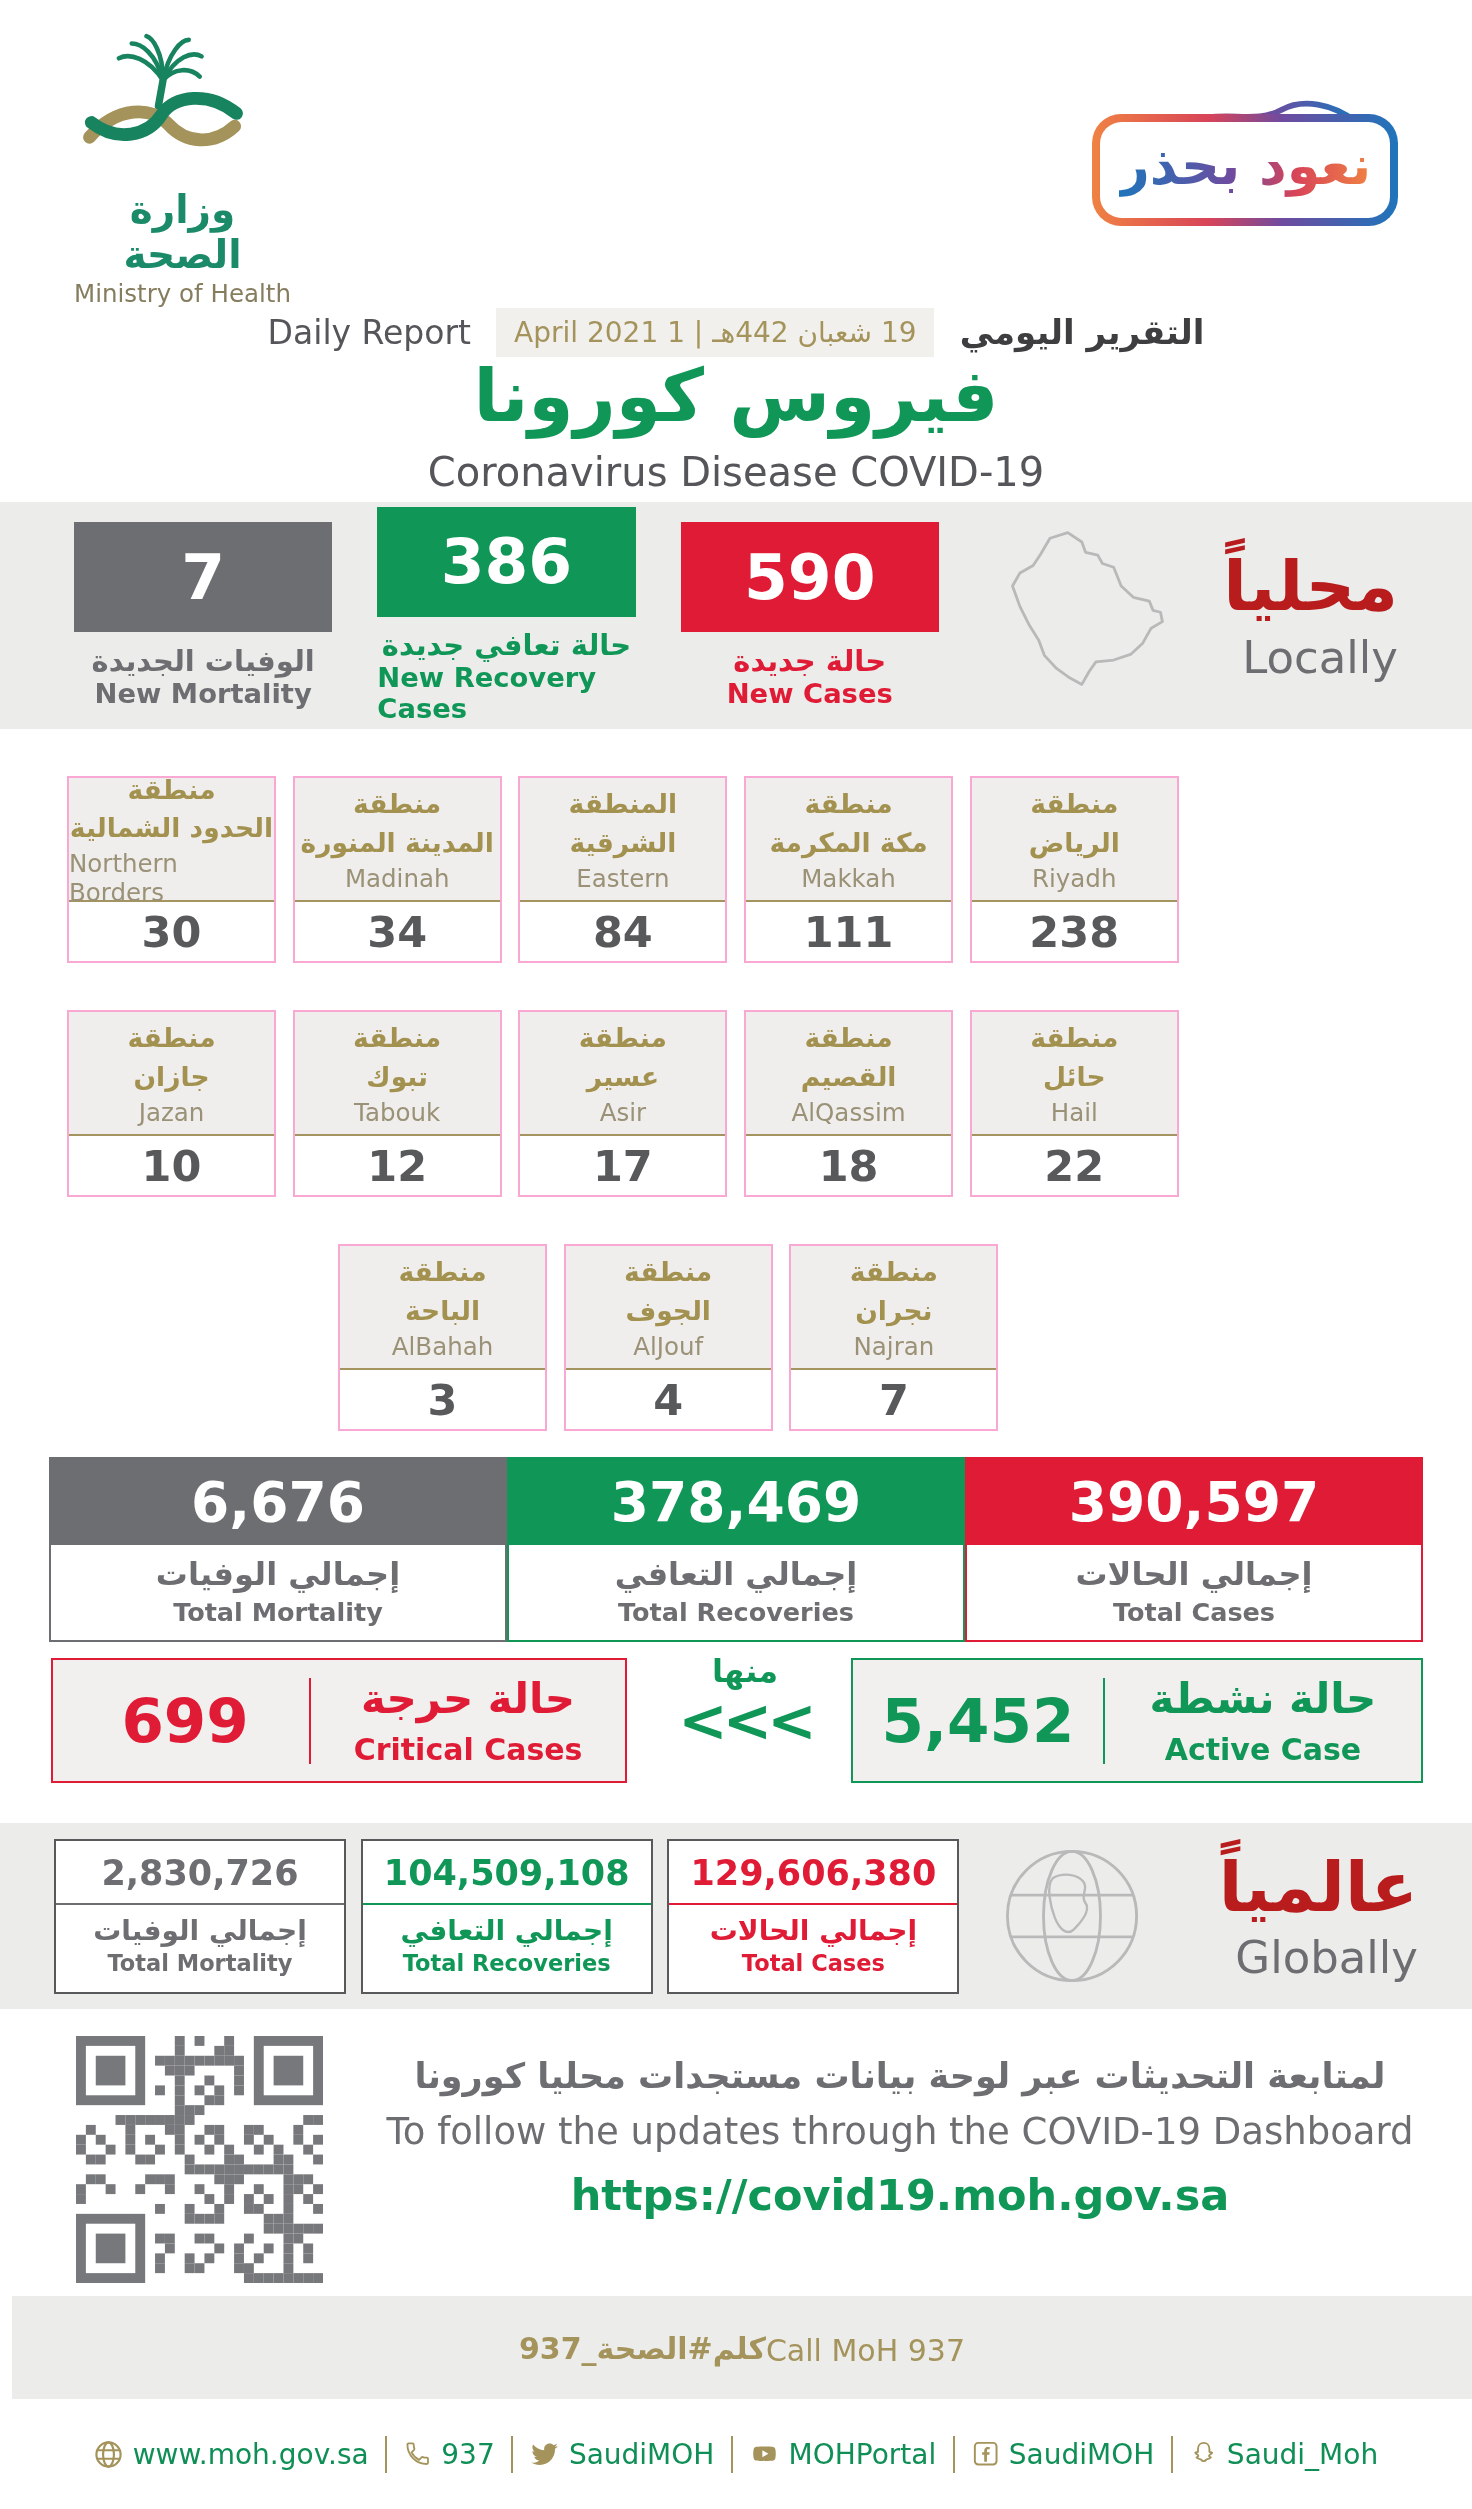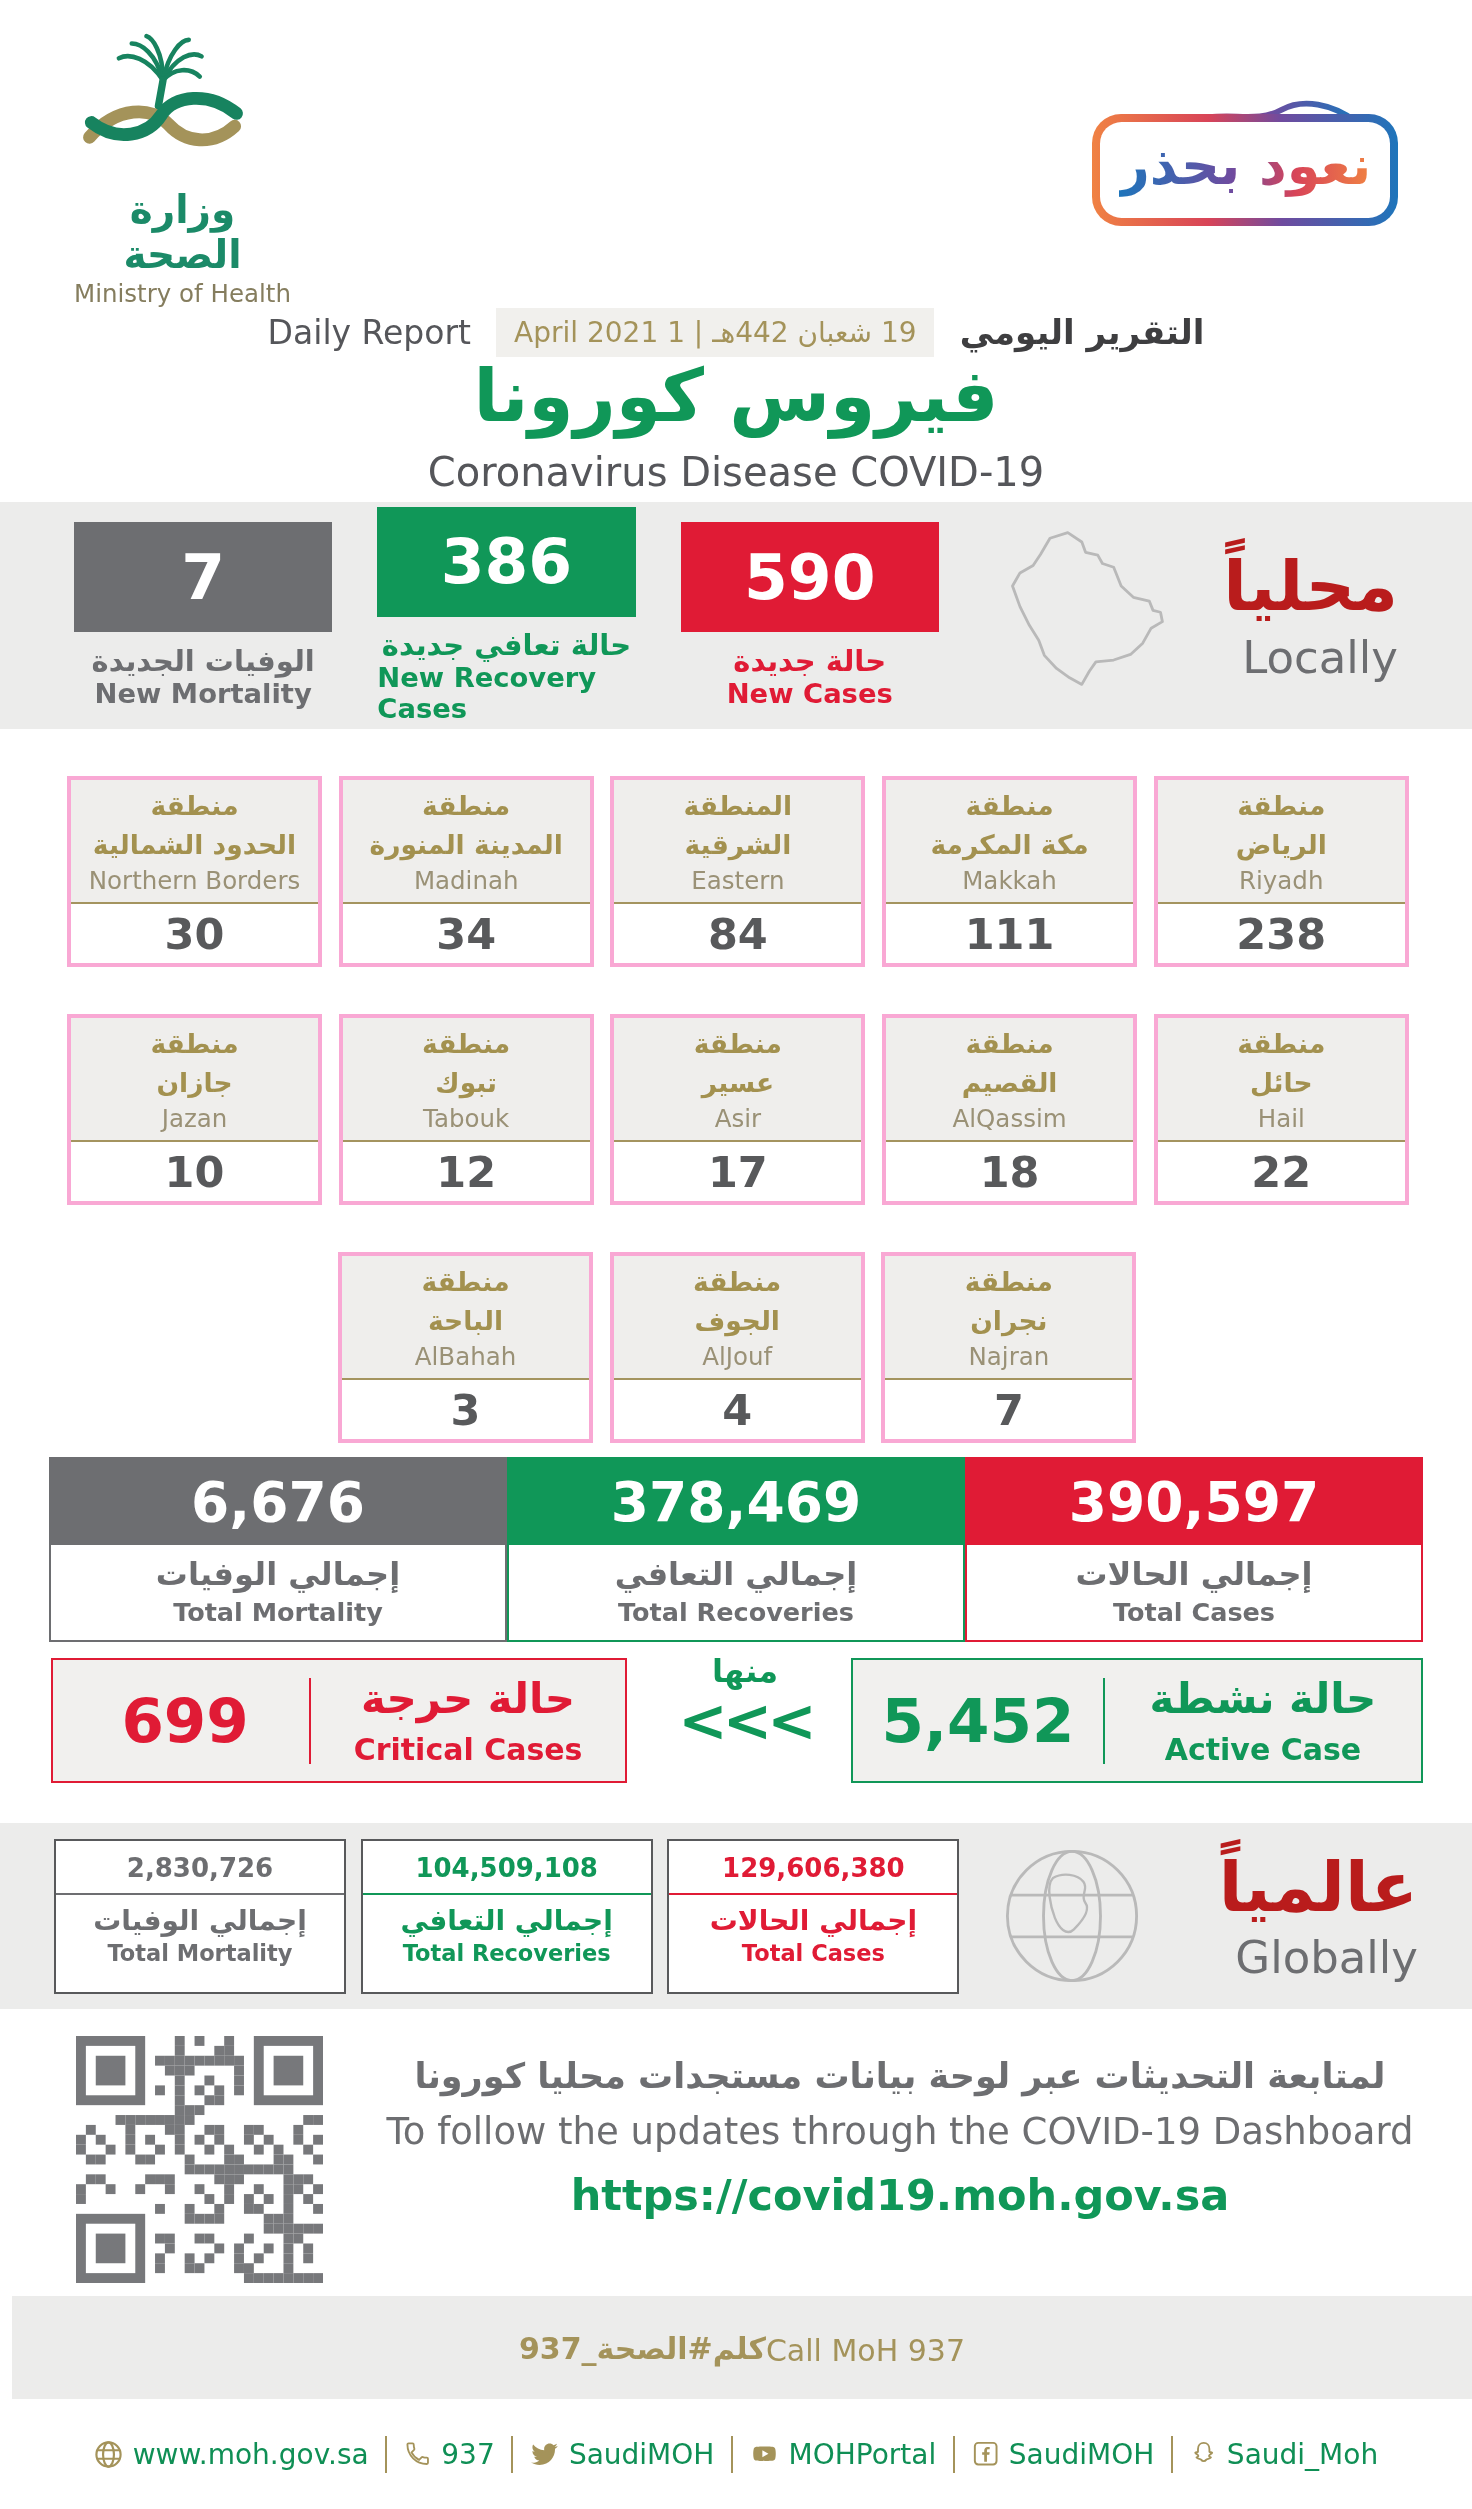--- a/index.html
+++ b/index.html
@@ -38,21 +38,21 @@
   .c-green{background:#109758;} .t-green{color:#109758;}
   .c-red{background:#e01b35;} .t-red{color:#e01b35;}
   .map-wrap{margin:0 25.5px 0 5.9px;}
   .local-heading{margin-left:auto;text-align:right;}
   .big-ar{font-size:69px;font-weight:bold;color:#b91c1c;line-height:1.15;}
   .big-en{font-size:45px;color:#6d6e71;margin-top:3.9px;}
   
   .regions{position:absolute;top:729px;left:0;right:0;}
   .region-row{display:flex;gap:16.7px;padding-left:67px;margin-top:47px;}
   .region-row.row3{padding-left:338px;}
-  .rbox{width:255px;border:4px solid #f9a8d4;background:#fff;box-sizing:border-box;}
+  .rbox{width:209px;border:2px solid #f9a8d4;background:#fff;box-sizing:border-box;}
   .rlabel{height:122px;background:#efeeec;border-bottom:2px solid #a4945f;
      display:flex;flex-direction:column;align-items:center;justify-content:center;}
   .rar{font-size:26.5px;font-weight:bold;color:#a3914f;white-space:pre-line;
      text-align:center;line-height:1.45;}
   .ren{font-size:24.5px;color:#9a9176;margin-top:2px;}
   .rvalue{height:59px;display:flex;align-items:center;justify-content:center;
      font-size:43px;font-weight:bold;color:#58595b;}
   
   .totals{position:absolute;top:1457px;left:49px;right:49px;display:flex;justify-content:space-between;}
   .tbox{width:464px;box-sizing:border-box;border:2px solid;background:#fff;text-align:center;}
@@ -72,21 +72,21 @@
   .fb-labels{flex:1;text-align:center;}
   .fb-ar2{font-size:42px;font-weight:bold;}
   .fb-en2{font-size:30px;font-weight:bold;margin-top:9px;}
   .flow-mid{position:absolute;left:635px;width:220px;top:-5.9px;text-align:center;color:#109758;}
   .fm-ar{font-size:32px;font-weight:bold;}
   .fm-ch{font-size:59px;font-weight:bold;letter-spacing:-4.9px;margin-top:-3.9px;}
   
   .band-global{top:1823px;height:186px;display:flex;align-items:center;padding:0 54px;}
   .gbox{width:292px;height:155px;background:#fff;border:2px solid;box-sizing:border-box;
      text-align:center;margin-right:14.7px;}
-  .gb-value{font-size:26px;font-weight:bold;padding:12.7px 0 9.8px;border-bottom:2px solid;}
+  .gb-value{font-size:35px;font-weight:bold;padding:12.7px 0 9.8px;border-bottom:2px solid;}
   .g-gray .gb-value{border-color:#6d6e71;} .g-green .gb-value{border-color:#109758;}
   .g-red .gb-value{border-color:#e01b35;}
   .gb-ar{font-size:28px;font-weight:bold;margin-top:8.8px;}
   .gb-en{font-size:22.5px;font-weight:bold;margin-top:2.9px;}
   .globe-wrap{margin:0 19.6px 0 21.6px;}
   .global-heading{margin-left:auto;text-align:right;}
   
   .qr-section{position:absolute;top:2009px;height:286px;left:0;right:0;background:#fff;}
   .qr{position:absolute;left:76px;top:27.4px;}
   .dash-text{position:absolute;left:372px;right:44px;top:47px;text-align:center;}

